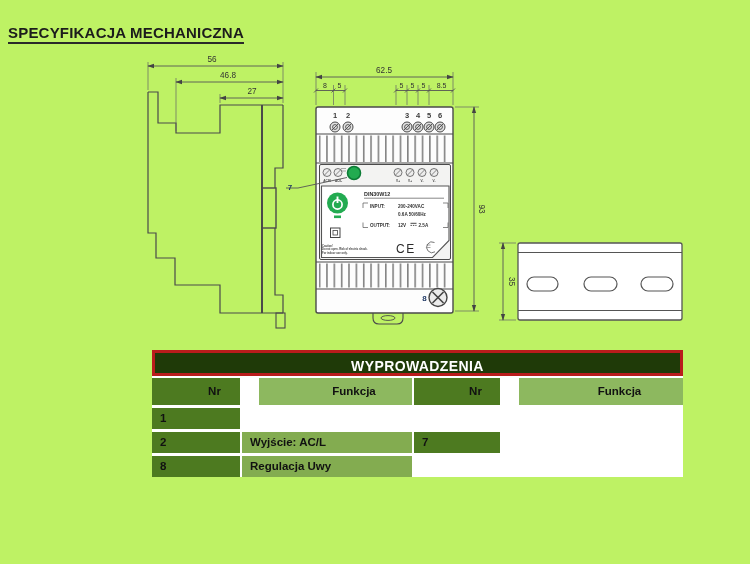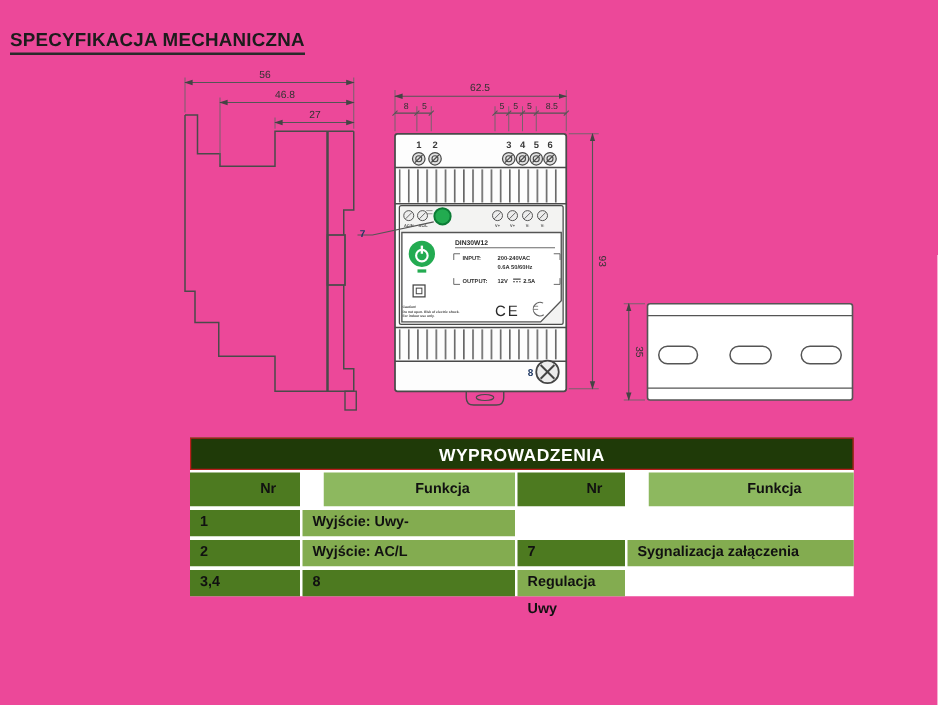--- a/index.html
+++ b/index.html
@@ -1,35 +1,35 @@
 <!DOCTYPE html>
 <html><head>
 <meta charset="utf-8">
 <style>
   html,body{margin:0;padding:0;width:750px;height:564px;background:#ffffff;overflow:hidden;
     font-family:"Liberation Sans", sans-serif;}
-  .stage{position:relative;width:750px;height:564px;background:#ec4899;}
+  .stage{position:relative;width:750px;height:564px;background:#bef264;}
   .page-title{position:absolute;left:8px;top:24px;font-size:15px;font-weight:bold;color:#1c1c1c;
     letter-spacing:.2px;}
   .page-title span{border-bottom:2px solid #2a2a2a;padding-bottom:1px;}
   svg{position:absolute;left:0;top:0;}
   svg text{font-family:"Liberation Sans", sans-serif;fill:#333;}
   .dim{font-size:8.2px;}
   .dimv{font-size:8.2px;}
   .seg{font-size:7px;}
   .num{font-size:7.5px;font-weight:bold;fill:#3a3a3a;}
   .callout{font-size:8px;font-weight:bold;fill:#1f3864;}
   .tinylab{font-size:3.1px;font-weight:bold;fill:#444;}
   .lbl-model{font-size:5.4px;font-weight:bold;fill:#2b2b2b;}
   .lbl-txt{font-size:4.6px;font-weight:bold;fill:#333;}
   .lbl-caution{font-size:2.7px;font-weight:bold;fill:#444;}
   .lbl-ce{font-size:12px;fill:#2b2b2b;letter-spacing:1.5px;}
   
   .spec-table{position:absolute;left:152px;top:350px;width:531px;background:#fff;}
-  .t-title{height:26px;line-height:26px;background:#1f3a08;border:1px solid #b91c1c;color:#fff;
+  .t-title{height:26px;line-height:26px;background:#1f3a08;border:3px solid #b91c1c;color:#fff;
     text-align:center;font-size:14px;font-weight:bold;letter-spacing:.4px;box-sizing:border-box;
     margin-bottom:2px;}
   .t-head,.t-row{display:grid;grid-template-columns:88px 170px 86px 1fr;column-gap:2px;}
   .t-head{margin-bottom:1px;}
   .t-row{margin-top:3px;}
   .t-head .cell{height:27px;line-height:27px;text-align:center;font-size:11.5px;font-weight:bold;color:#111;padding-left:37px;}
   .t-row .cell{height:21px;line-height:21px;font-size:11.5px;font-weight:bold;color:#111;
     padding-left:8px;box-sizing:border-box;}
   .c-nr{background:#4d7a20;}
   .c-fnh{background:#8db85f;margin-left:17px;}
@@ -270,28 +270,25 @@
   <div class="spec-table">
     <div class="t-title">WYPROWADZENIA</div>
     <div class="t-head">
       <div class="cell c-nr">Nr</div>
       <div class="cell c-fnh">Funkcja</div>
       <div class="cell c-nr">Nr</div>
       <div class="cell c-fnh">Funkcja</div>
     </div>
     <div class="t-row">
       <div class="cell c-nr">1</div>
-      <div class="cell c-fn">Wyjście: Uwy-</div>
     </div>
     <div class="t-row">
       <div class="cell c-nr">2</div>
       <div class="cell c-fn">Wyjście: AC/L</div>
       <div class="cell c-nr">7</div>
-      <div class="cell c-fn">Sygnalizacja załączenia</div>
     </div>
     <div class="t-row">
-      <div class="cell c-nr">3,4</div>
       <div class="cell c-nr">8</div>
       <div class="cell c-fn">Regulacja Uwy</div>
     </div>
   </div>
 
 </div>
 
 </body></html>

